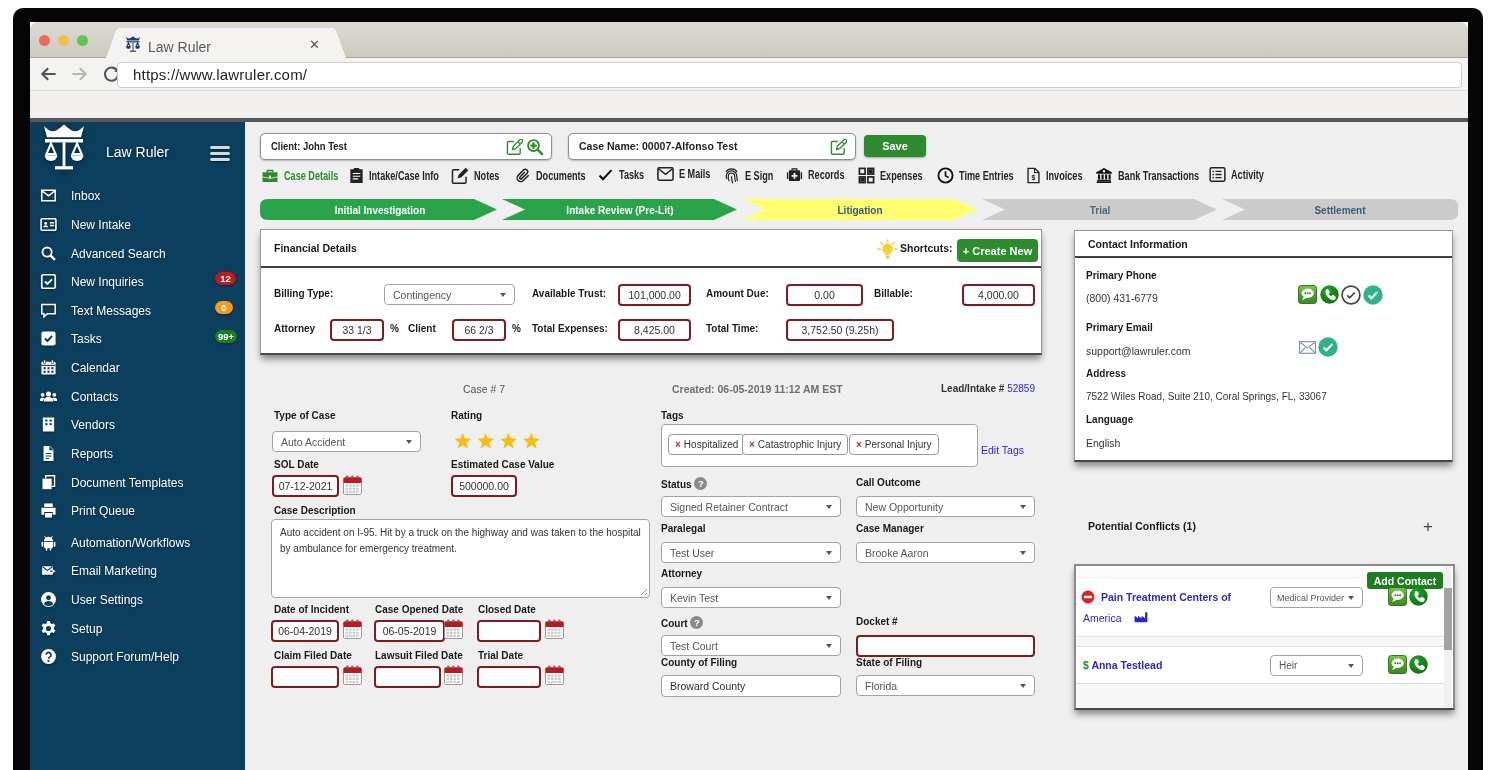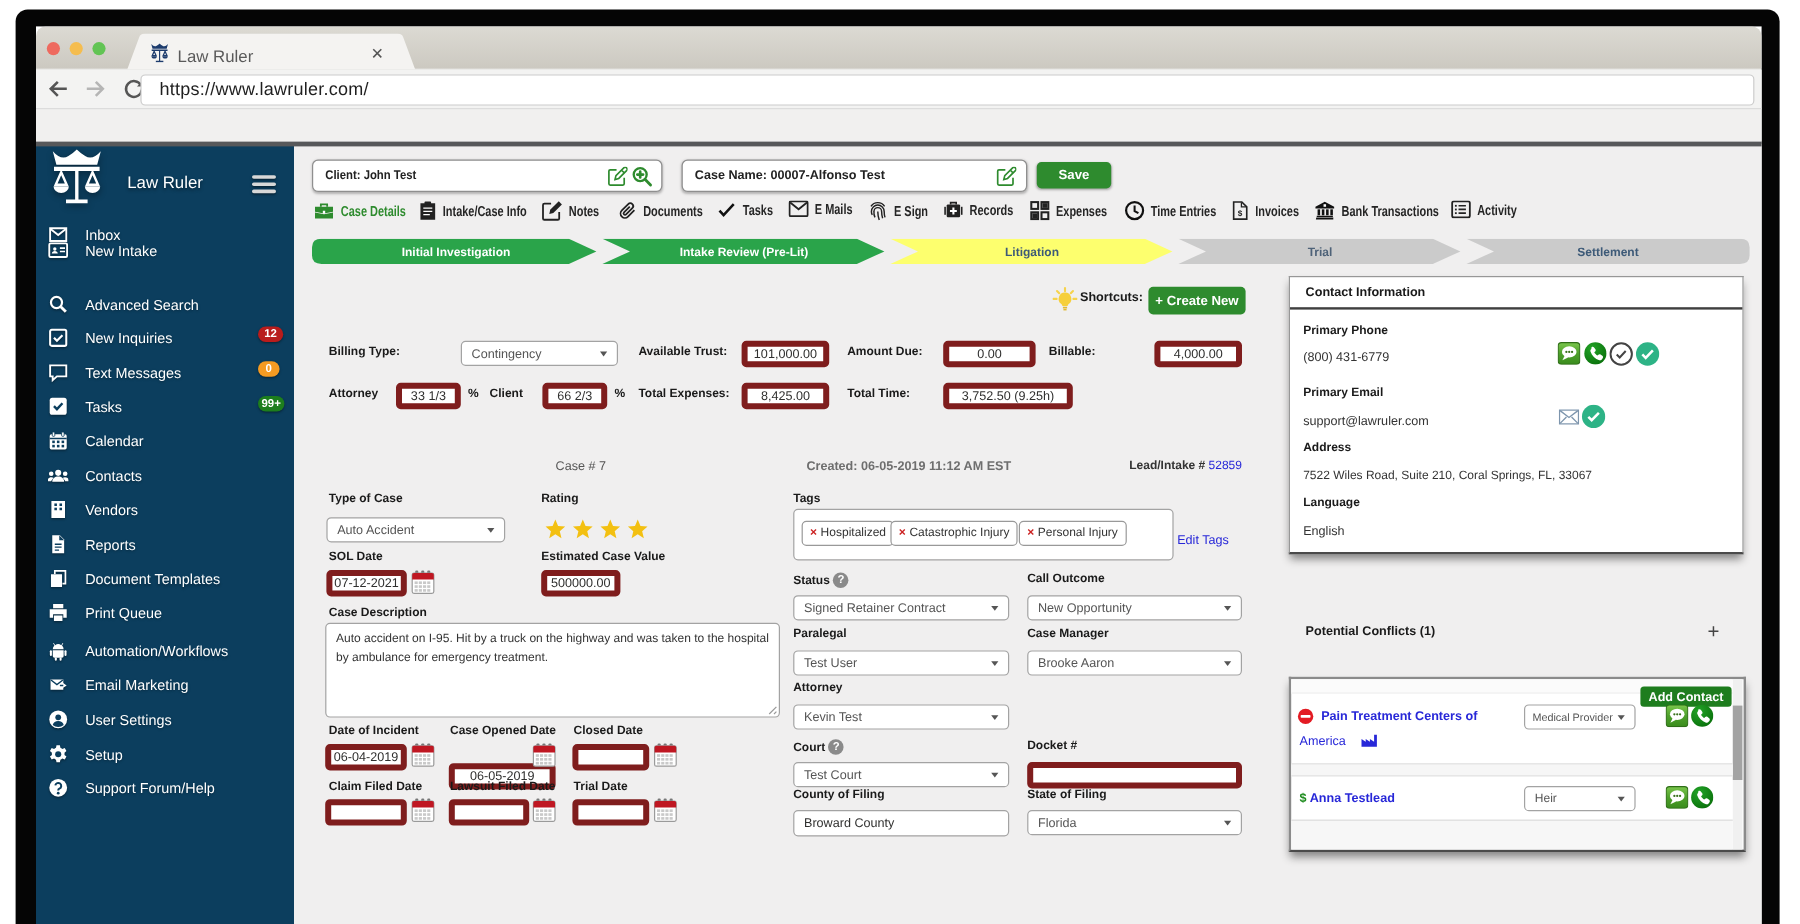--- a/index.html
+++ b/index.html
@@ -18,21 +18,21 @@
 #content{left:245px;top:120px;width:1223px;height:650px;background:#f0efef}
 .mitem{position:absolute;left:40px;display:flex;align-items:center;color:#fff;font-size:12px;text-shadow:0 1px 2px rgba(0,0,0,.35)}
 .mitem svg{width:17px;height:17px;flex:none;filter:drop-shadow(0 1px 1px rgba(0,0,0,.4))}
 .mitem span{margin-left:14px;white-space:nowrap}
 .badge{position:absolute;left:215px;height:13px;border-radius:7px;color:#fff;font-size:9.5px;font-weight:700;display:flex;align-items:center;justify-content:center;box-shadow:0 1px 2px rgba(0,0,0,.4)}
 .panel{position:absolute;background:#fff;border:1px solid #979797;border-bottom:2px solid #4a4a4a;box-shadow:0 5px 7px -1px rgba(0,0,0,.45)}
 .phead{position:absolute;left:0;top:0;right:0;height:28px;border-bottom:2px solid #3f3f3f;display:flex;align-items:center}
 .lbl{position:absolute;font-size:10px;font-weight:700;color:#1a1a1a;white-space:nowrap}
 .sel{position:absolute;background:#fff;border:1px solid #a3a3a3;border-radius:4px;font-size:10.5px;color:#555;display:flex;align-items:center;padding-left:8px;height:21px;white-space:nowrap}
 .sel:after{content:"";position:absolute;right:8px;top:50%;margin-top:-2px;border:3.5px solid transparent;border-top:4.5px solid #555}
-.inp{position:absolute;background:#fff;border:5px solid #7f1d1d;border-radius:4px;font-size:10.5px;color:#30302f;display:flex;align-items:center;justify-content:center;height:22px;white-space:nowrap}
+.inp{position:absolute;background:#fff;border:2px solid #7f1d1d;border-radius:4px;font-size:10.5px;color:#30302f;display:flex;align-items:center;justify-content:center;height:22px;white-space:nowrap}
 .inpl{position:absolute;background:#fff;border:1px solid #a3a3a3;border-radius:4px;font-size:10.5px;color:#30302f;display:flex;align-items:center;padding-left:8px;height:22px;white-space:nowrap}
 .blue{color:#2727d8}
 .tabitem{position:absolute;top:167px;display:flex;align-items:center;font-size:12px;font-weight:600;color:#252525;white-space:nowrap}
 .tabitem span{transform:scaleX(.76);transform-origin:0 50%}
 .tabitem svg{margin-right:5px}
 .gtxt{color:#2e8b2e}
 .tagp{position:absolute;height:21px;border:1px solid #999;border-radius:4px;background:#fff;font-size:10px;color:#333;display:flex;align-items:center;padding:0 6px;white-space:nowrap}
 .tagp:before{content:"\00d7";color:#cc2222;font-weight:700;margin-right:3px;font-size:10px}
 .qm{display:inline-block;width:13px;height:13px;border-radius:50%;background:#8a8a8a;color:#fff;font-size:9.5px;font-weight:700;text-align:center;line-height:13px;vertical-align:1px}
 .cal{width:19px;height:20px}
@@ -147,21 +147,21 @@
 <div class="abs" style="left:210px;top:146px;width:20px;height:3.4px;background:#d8d8d8;border-radius:2px;box-shadow:0 1px 2px rgba(0,0,0,.5)"></div>
 <div class="abs" style="left:210px;top:152px;width:20px;height:3.4px;background:#d8d8d8;border-radius:2px;box-shadow:0 1px 2px rgba(0,0,0,.5)"></div>
 <div class="abs" style="left:210px;top:158px;width:20px;height:3.4px;background:#d8d8d8;border-radius:2px;box-shadow:0 1px 2px rgba(0,0,0,.5)"></div>
 <div class="mitem" style="top:187px">
       <svg viewBox="0 0 24 24">
         <path fill="none" stroke="#fff" stroke-width="2.2" d="M2.5 4.5h19v15h-19z"></path>
         <path fill="none" stroke="#fff" stroke-width="2.2" d="M3 5.5l9 7 9-7"></path>
       </svg>
       <span>Inbox</span>
     </div>
-<div class="mitem" style="top:200px">
+<div class="mitem" style="top:216px">
       <svg viewBox="0 0 24 24">
         <rect x="1.5" y="4" width="21" height="16" rx="1.5" fill="none" stroke="#fff" stroke-width="2.2"></rect>
         <circle cx="8" cy="10.5" r="2" fill="#fff"></circle>
         <path fill="#fff" d="M4.5 16c0-2 1.6-3 3.5-3s3.5 1 3.5 3zM14 8.5h6v2h-6zM14 12.5h6v2h-6z"></path>
       </svg>
       <span>New Intake</span>
     </div>
 <div class="mitem" style="top:245px">
       <svg viewBox="0 0 24 24">
         <circle cx="10" cy="10" r="6.5" fill="none" stroke="#fff" stroke-width="2.6"></circle>
@@ -456,20 +456,25 @@
 <path d="M962 0H1190Q1198 0 1198 7V14Q1198 21 1190 21H962L985 10.5Z" fill="#cbcbcb"></path>
 <g font-family="Liberation Sans" font-size="10" font-weight="bold" text-anchor="middle">
 <text x="120" y="14.5" fill="#fff">Initial Investigation</text>
 <text x="360" y="14.5" fill="#fff">Intake Review (Pre-Lit)</text>
 <text x="600" y="14.5" fill="#3d5a78">Litigation</text>
 <text x="840" y="14.5" fill="#4e6278">Trial</text>
 <text x="1080" y="14.5" fill="#3d5a78">Settlement</text>
 </g>
     </svg>
 
+<div class="panel" style="left:260px;top:229px;width:782px;height:126px">
+ <div class="phead" style="height:38px">
+        <span style="font-size:10.5px;font-weight:700;color:#1a1a1a;margin-left:13px">Financial Details</span>
+      </div>
+</div>
 <svg class="abs" style="left:877px;top:239px" width="21" height="21" viewBox="0 0 24 24">
       <g stroke="#f6d34c" stroke-width="2" stroke-linecap="round">
         <path d="M12 1.2v3M4.4 4l2.1 2.1M1 11.5h3M19.6 4l-2.1 2.1M23 11.5h-3"></path>
       </g>
       <path fill="#f6cf3a" d="M12 5.5a6 6 0 0 1 3.5 10.9c-.6.5-1 1.2-1 2h-5c0-.8-.4-1.5-1-2A6 6 0 0 1 12 5.5z"></path>
       <rect x="10" y="19" width="4" height="1.6" fill="#e3b92e"></rect>
       <rect x="10.5" y="21" width="3" height="1.5" fill="#e3b92e"></rect>
     </svg>
 <div class="abs" style="left:900px;top:242px;font-size:10.5px;font-weight:700;color:#1a1a1a">Shortcuts:</div>
 <div class="abs" style="left:957px;top:239px;width:81px;height:23px;background:#2e8b2e;border-radius:4px;color:#fff;font-size:11px;font-weight:700;display:flex;align-items:center;justify-content:center">+ Create New</div>
@@ -533,21 +538,21 @@
 <div class="lbl" style="left:856px;top:523px">Case Manager</div>
 <div class="sel" style="left:856px;top:542px;width:179px">Brooke Aaron</div>
 <div class="lbl" style="left:661px;top:568px">Attorney</div>
 <div class="sel" style="left:661px;top:587px;width:180px">Kevin Test</div>
 <div class="lbl" style="left:274px;top:604px">Date of Incident</div>
 <div class="inp" style="left:271px;top:620px;width:68px">06-04-2019</div>
 <svg class="abs cal" style="left:343px;top:619px" width="16" height="17" viewBox="0 0 19 20">
       <use href="#calsym"></use>
     </svg>
 <div class="lbl" style="left:375px;top:604px">Case Opened Date</div>
-<div class="inp" style="left:374px;top:636px;width:89px">06-05-2019</div>
+<div class="inp" style="left:374px;top:620px;width:71px">06-05-2019</div>
 <svg class="abs cal" style="left:444px;top:619px" width="16" height="17" viewBox="0 0 19 20">
       <use href="#calsym"></use>
     </svg>
 <div class="lbl" style="left:478px;top:604px">Closed Date</div>
 <div class="inp" style="left:477px;top:620px;width:64px"></div>
 <svg class="abs cal" style="left:545px;top:619px" width="16" height="17" viewBox="0 0 19 20">
       <use href="#calsym"></use>
     </svg>
 <div class="lbl" style="left:661px;top:616px">Court <span class="qm">?</span></div>
 <div class="sel" style="left:661px;top:635px;width:180px">Test Court</div>

